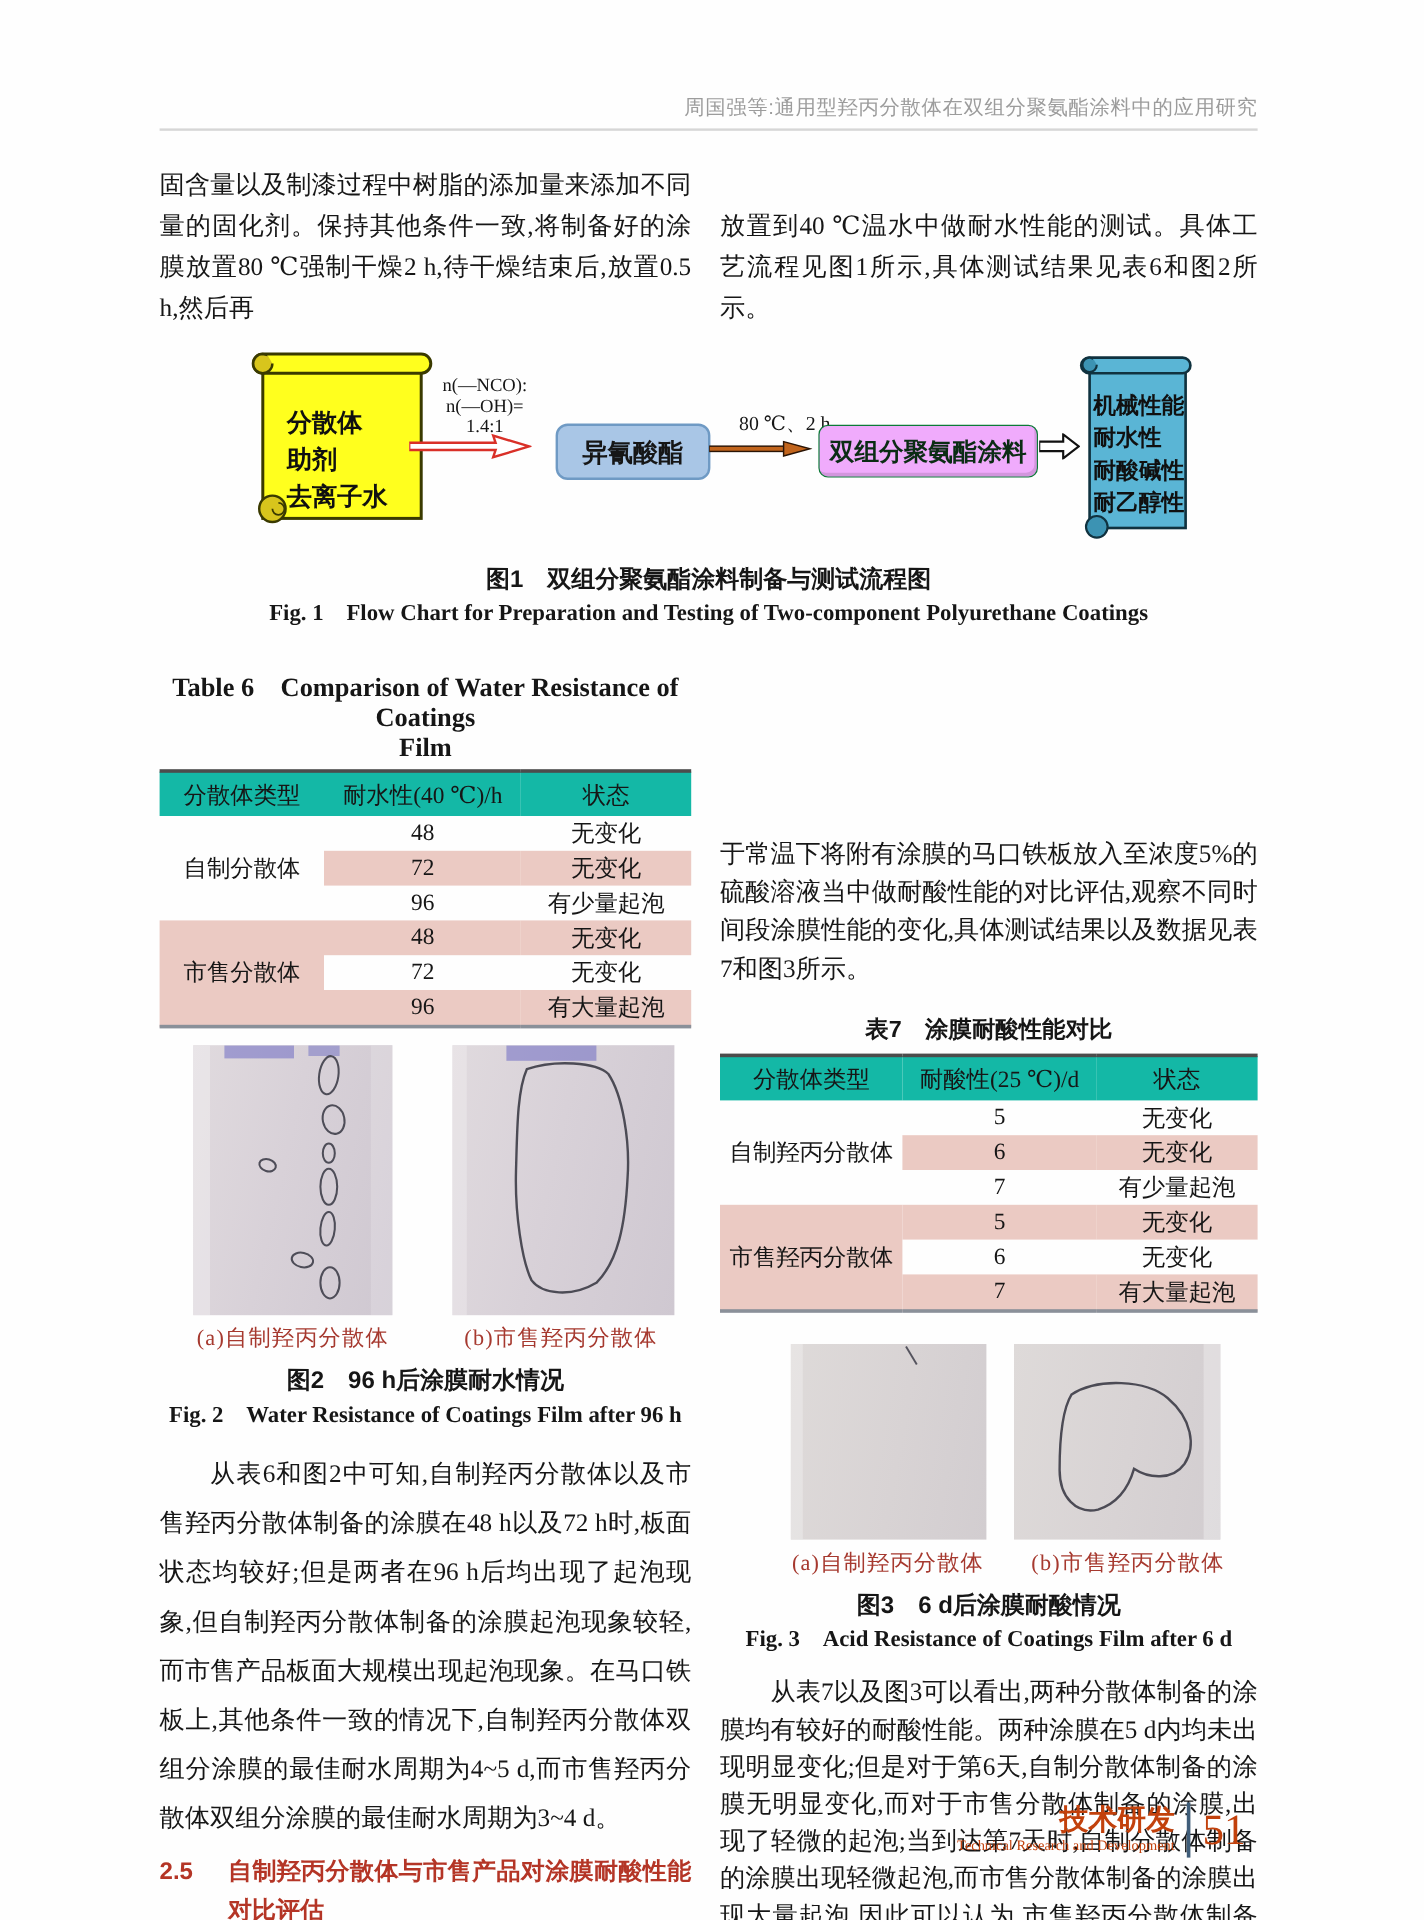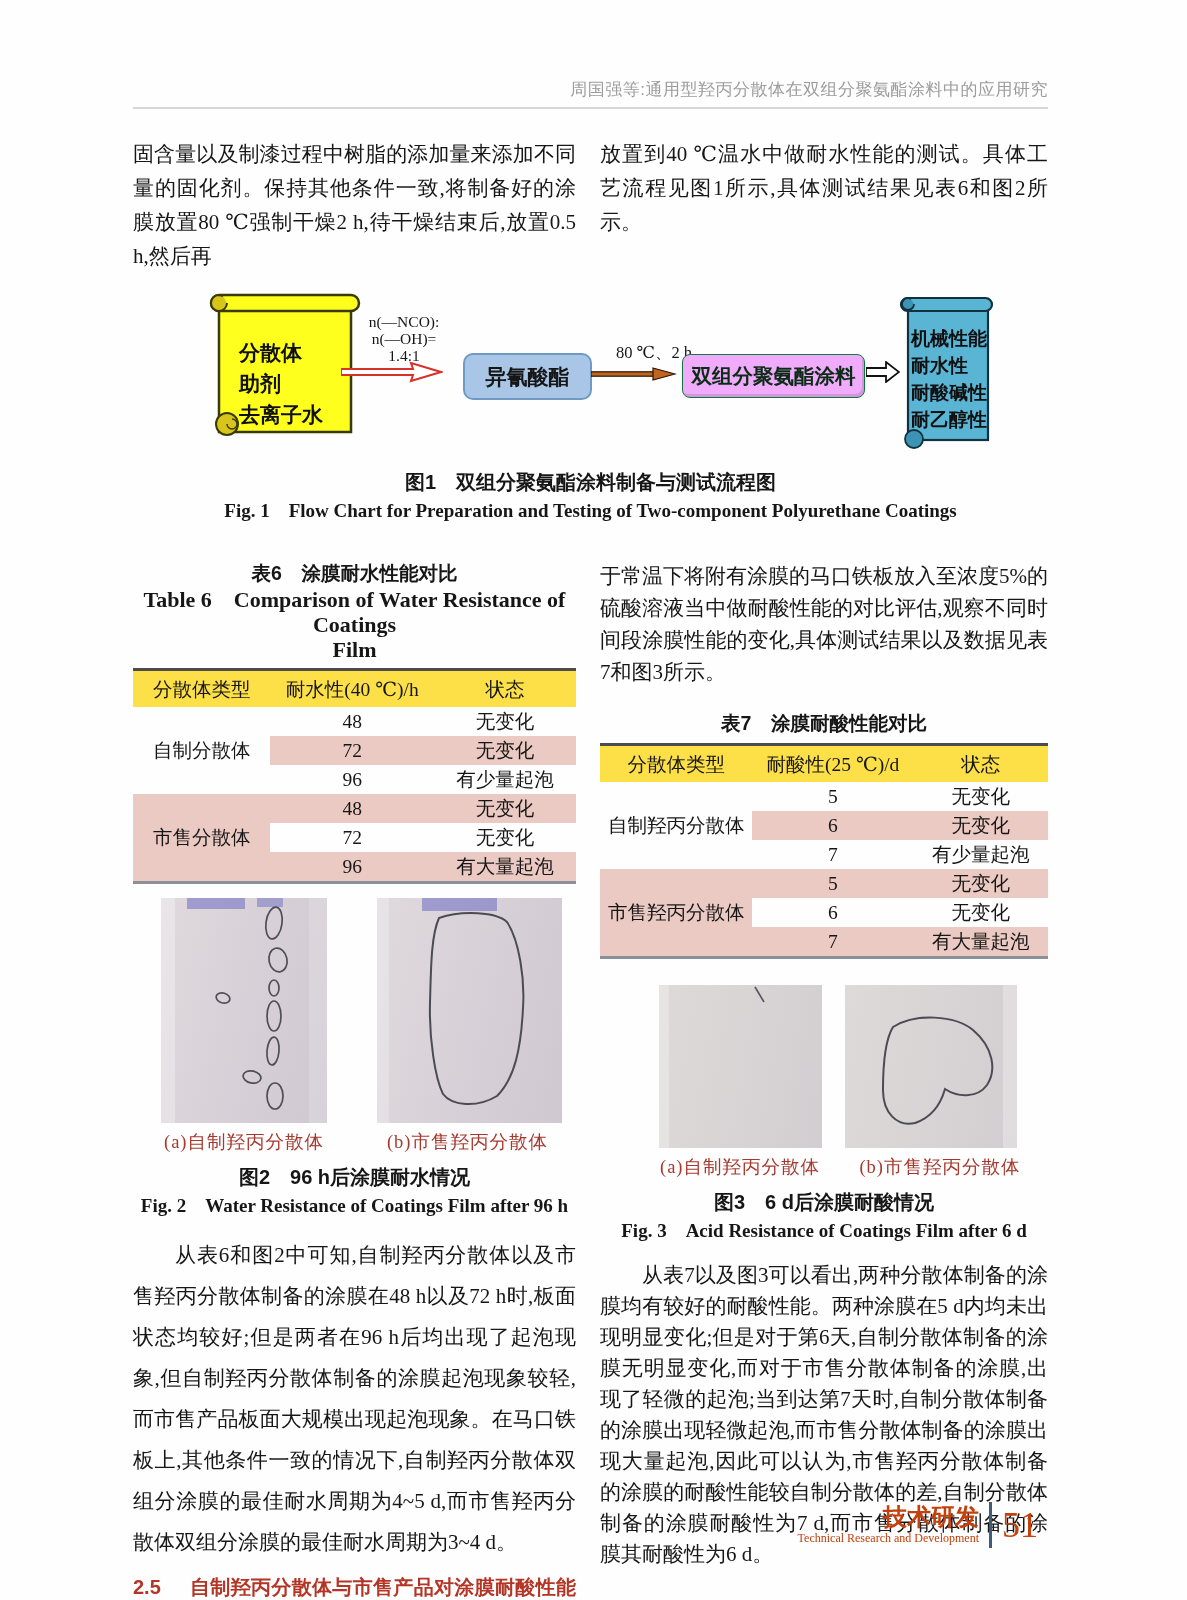--- a/index.html
+++ b/index.html
@@ -10,21 +10,21 @@
   
   .running-head{text-align:right;font-family:"Liberation Sans","DejaVu Sans",sans-serif;
                 font-size:17px;color:#9c9c9c;letter-spacing:.5px;}
   .head-rule{border-bottom:2px solid #d6d6d6;margin-top:6px;}
 
   
   .body-text{font-size:21px;line-height:34px;text-align:justify;margin:0;}
   .indent{text-indent:2em;}
 
   
-  .two-col{display:flex;}
+  .two-col{display:flex;align-items:flex-end;}
   .col-l{width:443px;flex:0 0 443px;}
   .col-gap{width:24px;flex:0 0 24px;}
   .col-r{width:448px;flex:0 0 448px;}
   .intro{margin-top:28px;}
 
   
   .fig1{margin-top:14px;}
   .flowchart{position:relative;height:172px;}
   .fc-abs{position:absolute;}
   .scroll-text{position:absolute;font-family:"Liberation Sans","DejaVu Sans",sans-serif;
@@ -44,21 +44,21 @@
               font-weight:bold;font-size:20px;}
   .fig-cap-en{margin-top:2px;text-align:center;font-weight:bold;font-size:19px;}
 
   
   .tbl-title-cn{text-align:center;font-family:"Liberation Sans","DejaVu Sans",sans-serif;
                 font-weight:bold;font-size:19.5px;line-height:27px;}
   .tbl-title-en{text-align:center;font-weight:bold;font-size:22px;line-height:25px;}
   .ptable{width:100%;border-collapse:collapse;margin-top:6px;
           border-top:3px solid #4c4c4c;border-bottom:3px solid #8a9099;font-size:19.5px;}
   .ptable td{text-align:center;height:27px;padding:1px 2px;}
-  .ptable .thead td{background:#fde047;height:34px;}
+  .ptable .thead td{background:#14b8a6;height:34px;}
   .ptable .shade{background:#ebcac3;}
 
   
   .photo-row{display:flex;margin-top:14px;}
   .photo{position:relative;overflow:hidden;}
   .photo svg{position:absolute;left:0;top:0;}
   .grad1{background:linear-gradient(103deg,#e0dade 0%,#d8d1d8 45%,#cfc8d1 100%);}
   .grad2{background:linear-gradient(100deg,#dedad9 0%,#d8d3d4 55%,#d2cdd0 100%);}
   .cap-row{display:flex;margin-top:6px;color:#a6392f;font-size:18.5px;letter-spacing:1px;}
   .cap-row span{display:block;text-align:center;}
@@ -157,21 +157,20 @@
       </div>
 
       <div class="fig-cap-cn">图1　双组分聚氨酯涂料制备与测试流程图</div>
       <div class="fig-cap-en">Fig. 1　Flow Chart for Preparation and Testing of Two-component Polyurethane Coatings</div>
     </div>
 
     <div class="two-col mt36">
 
       <div class="col-l">
 
-        <div class="tbl-title-cn">表6　涂膜耐水性能对比</div>
         <div class="tbl-title-en">Table 6　Comparison of Water Resistance of Coatings</div>
         <div class="tbl-title-en">Film</div>
 
         <table class="ptable">
           <colgroup>
               <col style="width:31%">
               <col style="width:37%">
               <col style="width:32%">
             </colgroup>
           <tbody>

